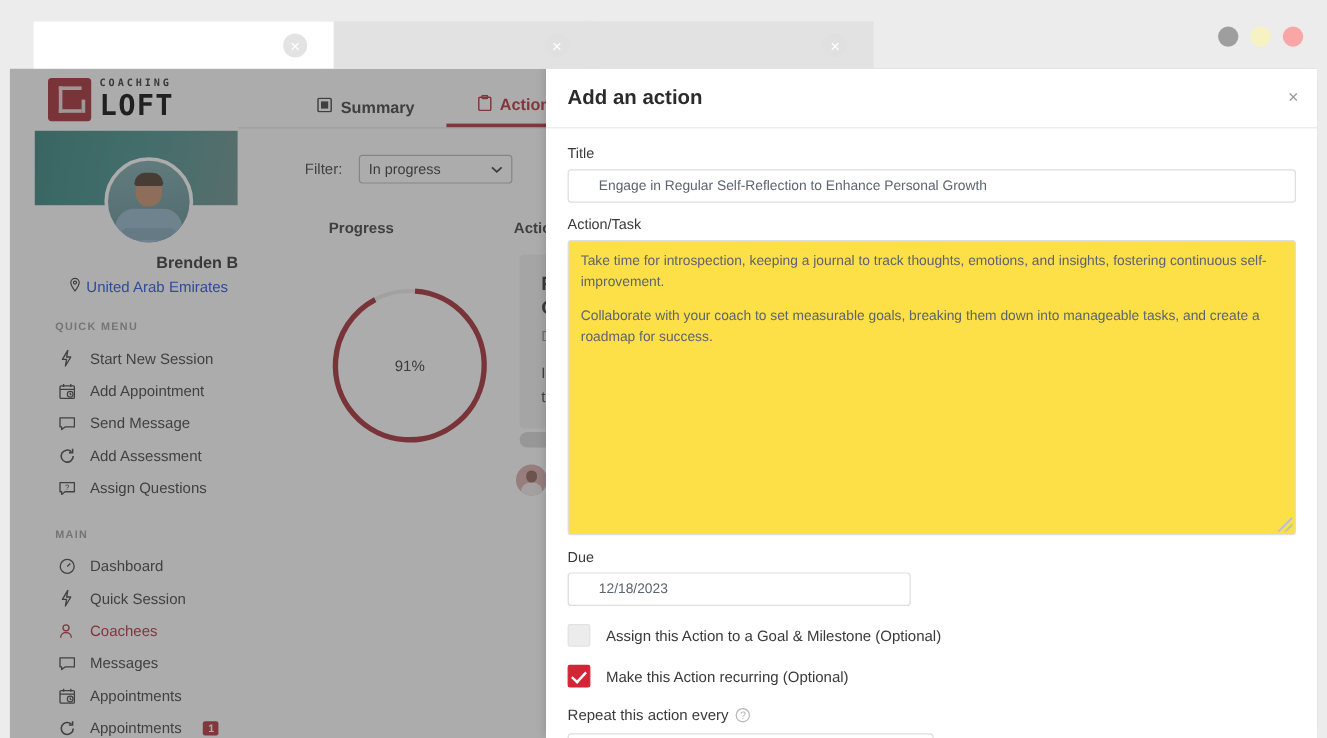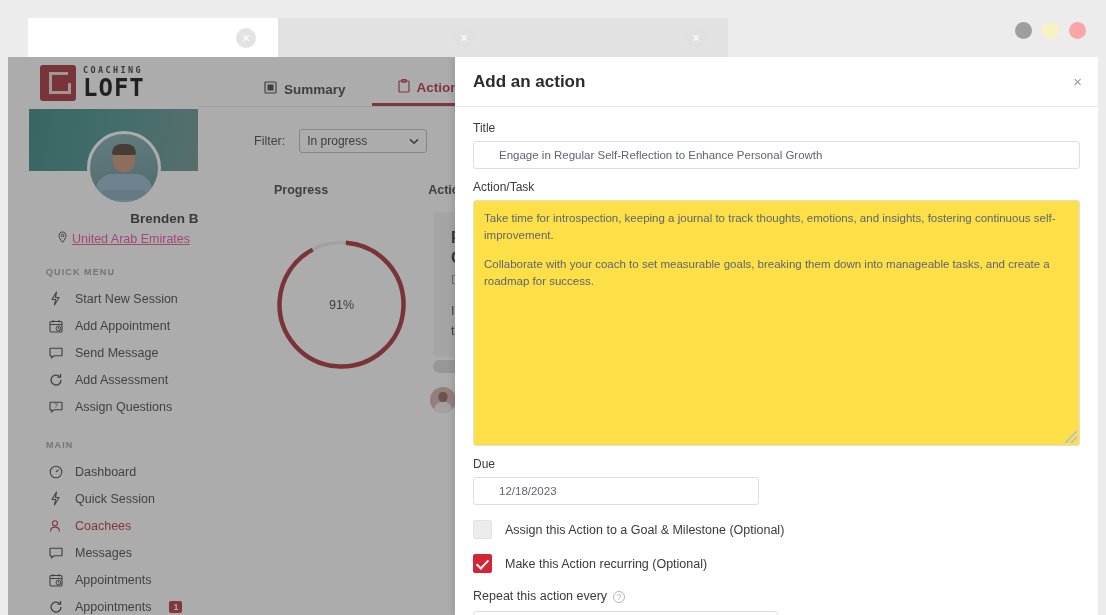--- a/index.html
+++ b/index.html
@@ -126,22 +126,22 @@
     background: #8fb4c6;
   }
   .avatar-big .arms {
     position: absolute; left: 50%; bottom: 2px; transform: translateX(-50%);
     width: 46px; height: 10px; border-radius: 5px;
     background: #7ea5b9;
   }
   .profile-meta { text-align: center; padding-top: 40px; }
   .profile-name { font-size: 13.5px; font-weight: 700; color: #2f2f2f; text-align: right; }
   .profile-loc {
-    font-size: 12.5px; color: #ec4899; margin-top: 5px;
-    display: flex; align-items: center; justify-content: center; gap: 4px; text-decoration: underline;
+    font-size: 12.5px; color: #1d4ed8; margin-top: 5px;
+    display: flex; align-items: center; justify-content: center; gap: 4px;
   }
 
   .menu-head {
     font-size: 9px; letter-spacing: 1.1px; color: #9a9a9a;
     padding: 20px 0 8px 17px; font-weight: 600;
   }
   .menu-item {
     display: flex; align-items: center; gap: 12px;
     padding: 6px 0 6px 19px;
     font-size: 12.5px; color: #3c3c3c;
@@ -284,21 +284,21 @@
     display: flex; align-items: center; justify-content: center;
   }
   .chk.on:after {
     content: ""; width: 5px; height: 10px;
     border: solid #fff; border-width: 0 2.2px 2.2px 0;
     transform: rotate(43deg); margin-top: -2px;
   }
   .chk-label { font-size: 12.5px; color: #3a3a3a; }
   .repeat-label {
     font-size: 12.5px; color: #3a3a3a; margin-top: 16px;
-    display: flex; align-items: flex-end; gap: 6px;
+    display: flex; align-items: center; gap: 6px;
   }
   .q-ico {
     width: 12px; height: 12px; border-radius: 50%;
     border: 1px solid #b5b5b5; color: #b5b5b5;
     font-size: 9px; display: flex; align-items: center; justify-content: center;
   }
   .repeat-select {
     width: 305px; height: 28px; margin-top: 8px;
     border: 1px solid #dddde2; border-radius: 3px; background: #fff;
   }

